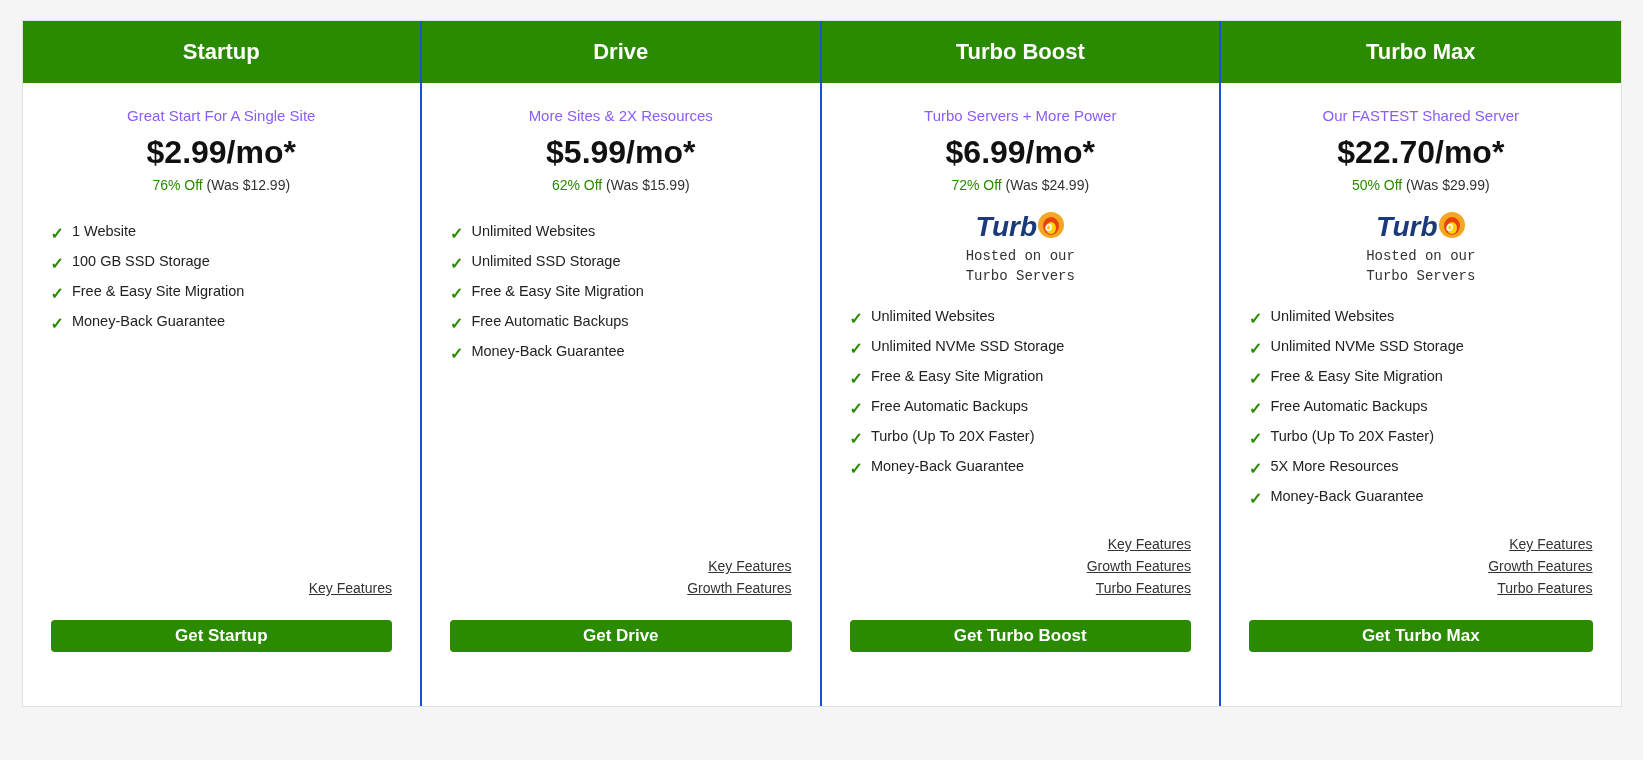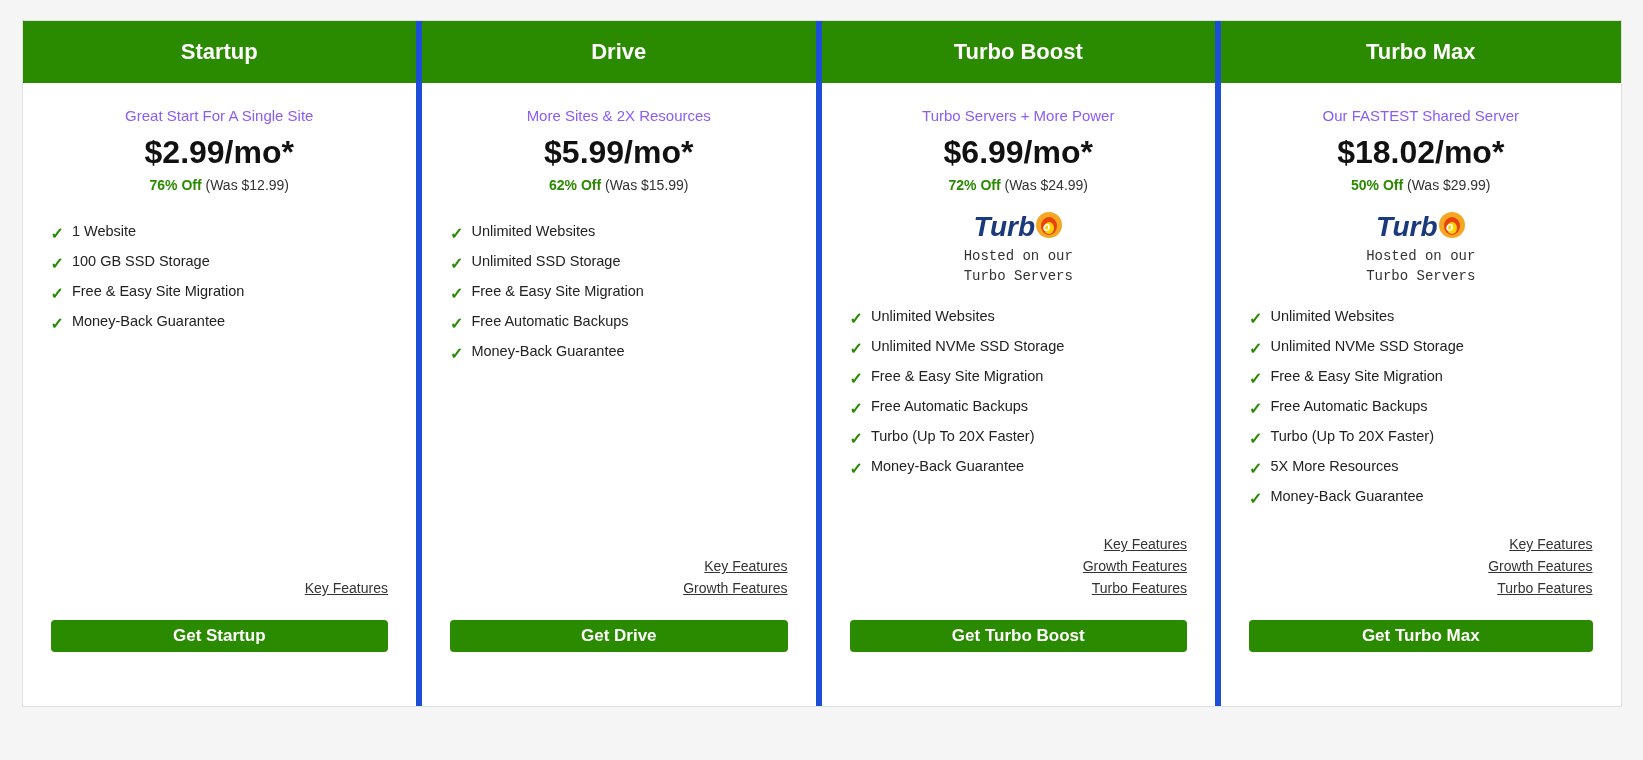--- a/index.html
+++ b/index.html
@@ -12,21 +12,21 @@
       display: grid;
       grid-template-columns: repeat(4, 1fr);
       gap: 0;
       max-width: 1600px;
       margin: 0 auto;
       background: #fff;
       border: 1px solid #e0e0e0;
     }
     .plan-card {
       background: #fff;
-      border-right: 6px solid #1d4ed8;
+      border-right: 2px solid #1d4ed8;
       display: flex;
       flex-direction: column;
       padding-bottom: 30px;
     }
     .plan-card:last-child {
       border-right: none;
     }
     .plan-header {
       background: #2a8a00;
       color: #fff;
@@ -55,21 +55,21 @@
       margin-bottom: 6px;
     }
     .plan-discount {
       text-align: center;
       font-size: 14px;
       color: #333;
       margin-bottom: 18px;
     }
     .plan-discount .pct {
       color: #2a8a00;
-      font-weight: bold;
+      font-weight: normal;
     }
     .turbo-badge {
       text-align: center;
       margin-bottom: 10px;
     }
     .turbo-logo {
       display: inline-flex;
       align-items: flex-start;
       font-size: 28px;
       font-weight: 900;
@@ -254,21 +254,21 @@
           <a href="#">Growth Features</a>
           <a href="#">Turbo Features</a>
         </div>
         <button class="plan-btn">Get Turbo Boost</button>
       </div>
     </div>
     <div class="plan-card">
       <div class="plan-header">Turbo Max</div>
       <div class="plan-body">
         <div class="plan-tagline">Our FASTEST Shared Server</div>
-        <div class="plan-price">$18.02/mo*</div>
+        <div class="plan-price">$22.70/mo*</div>
         <div class="plan-discount"><span class="pct">50% Off</span> <span>(Was $29.99)</span></div>
         <div class="turbo-badge">
       <div class="turbo-logo">
         <span style="font-style:italic;font-weight:900;color:#1a3a7c;font-size:28px;">Turb</span>
         <svg width="28" height="28" viewBox="0 0 28 28" style="margin-bottom:-3px;">
           <ellipse cx="14" cy="14" rx="13" ry="13" fill="#f5a623"></ellipse>
           <ellipse cx="14" cy="15" rx="8" ry="9" fill="#e8420a"></ellipse>
           <ellipse cx="14" cy="17" rx="5" ry="6" fill="#ffd200"></ellipse>
           <text x="8" y="20" font-size="12" font-weight="bold" fill="#fff" font-family="Arial">o</text>
         </svg>

